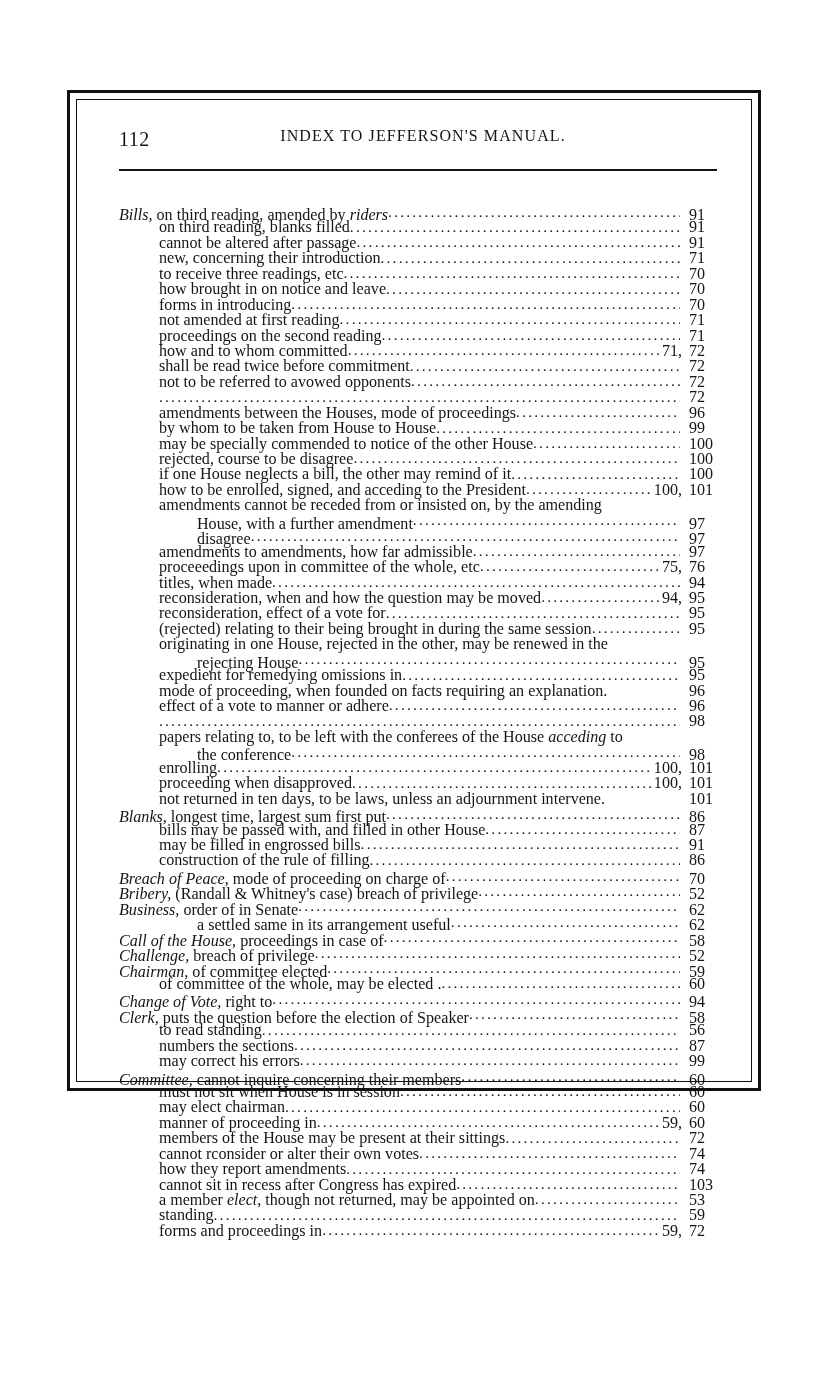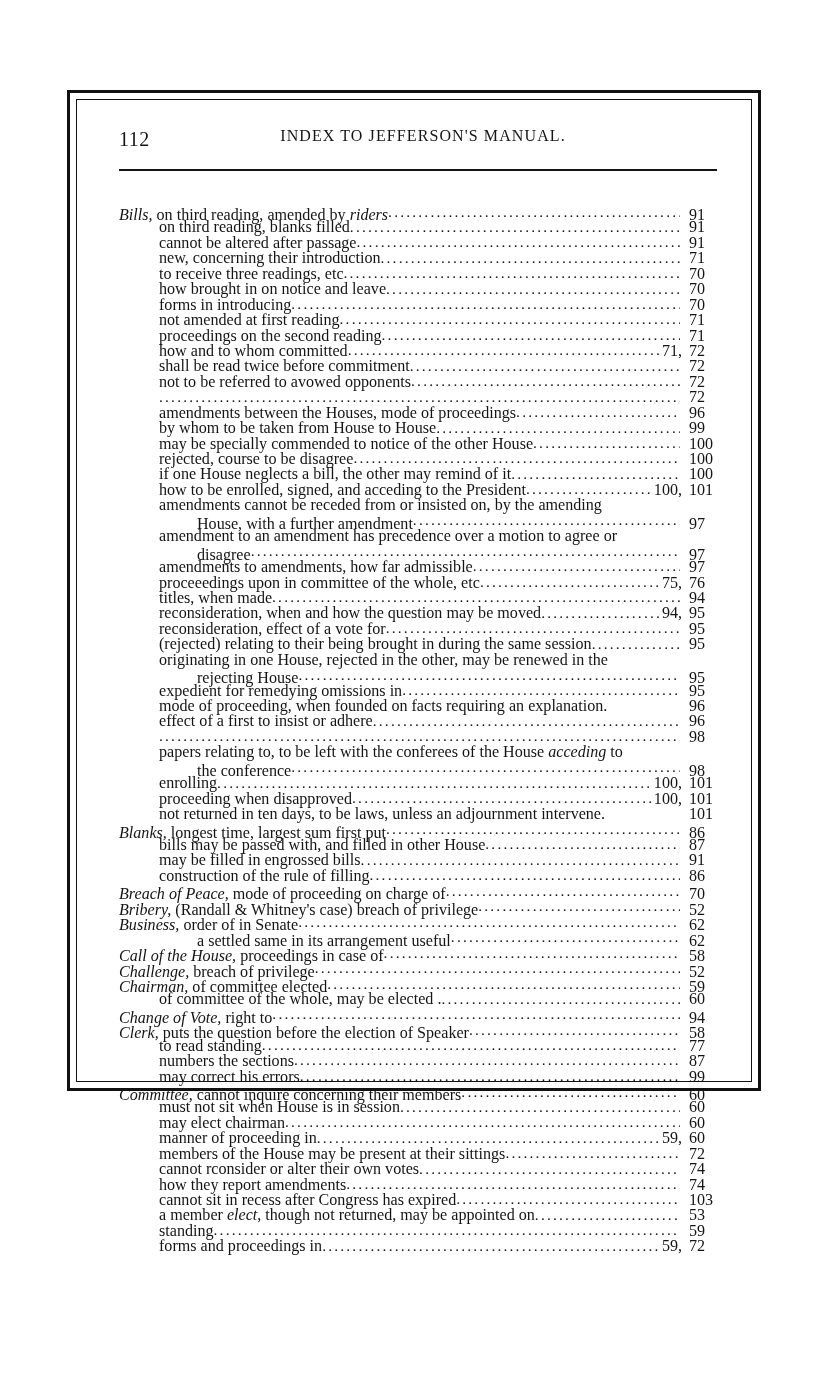--- a/index.html
+++ b/index.html
@@ -266,26 +266,20 @@
             <span class="leader"></span>
             <span class="ref2"></span>
             <span class="pageno"></span>
           </div>
           <div class="entry lvl-wrap">
             <span class="txt">House, with a further amendment</span>
             <span class="leader"></span>
             <span class="ref2"></span>
             <span class="pageno">97</span>
           </div>
-          <div class="entry lvl-sub runon">
-            <span class="txt">amendment to an amendment has precedence over a motion to agree or</span>
-            <span class="leader"></span>
-            <span class="ref2"></span>
-            <span class="pageno"></span>
-          </div>
           <div class="entry lvl-wrap">
             <span class="txt">disagree</span>
             <span class="leader"></span>
             <span class="ref2"></span>
             <span class="pageno">97</span>
           </div>
           <div class="entry lvl-sub">
             <span class="txt">amendments to amendments, how far admissible</span>
             <span class="leader"></span>
             <span class="ref2"></span>
@@ -339,21 +333,21 @@
             <span class="ref2"></span>
             <span class="pageno">95</span>
           </div>
           <div class="entry lvl-sub runon">
             <span class="txt">mode of proceeding, when founded on facts requiring an explanation.</span>
             <span class="leader"></span>
             <span class="ref2"></span>
             <span class="pageno">96</span>
           </div>
           <div class="entry lvl-sub">
-            <span class="txt">effect of a first to insist or adhere</span>
+            <span class="txt">effect of a vote to manner or adhere</span>
             <span class="leader"></span>
             <span class="ref2"></span>
             <span class="pageno">96</span>
           </div>
           <div class="entry lvl-sub">
             <span class="leader"></span>
             <span class="ref2"></span>
             <span class="pageno">98</span>
           </div>
           <div class="entry lvl-sub runon">
@@ -467,21 +461,21 @@
           <div class="entry lvl-head">
             <span class="txt"><span class="it">Clerk,</span> puts the question before the election of Speaker</span>
             <span class="leader"></span>
             <span class="ref2"></span>
             <span class="pageno">58</span>
           </div>
           <div class="entry lvl-sub">
             <span class="txt">to read standing</span>
             <span class="leader"></span>
             <span class="ref2"></span>
-            <span class="pageno">77</span>
+            <span class="pageno">56</span>
           </div>
           <div class="entry lvl-sub">
             <span class="txt">numbers the sections</span>
             <span class="leader"></span>
             <span class="ref2"></span>
             <span class="pageno">87</span>
           </div>
           <div class="entry lvl-sub">
             <span class="txt">may correct his errors</span>
             <span class="leader"></span>

